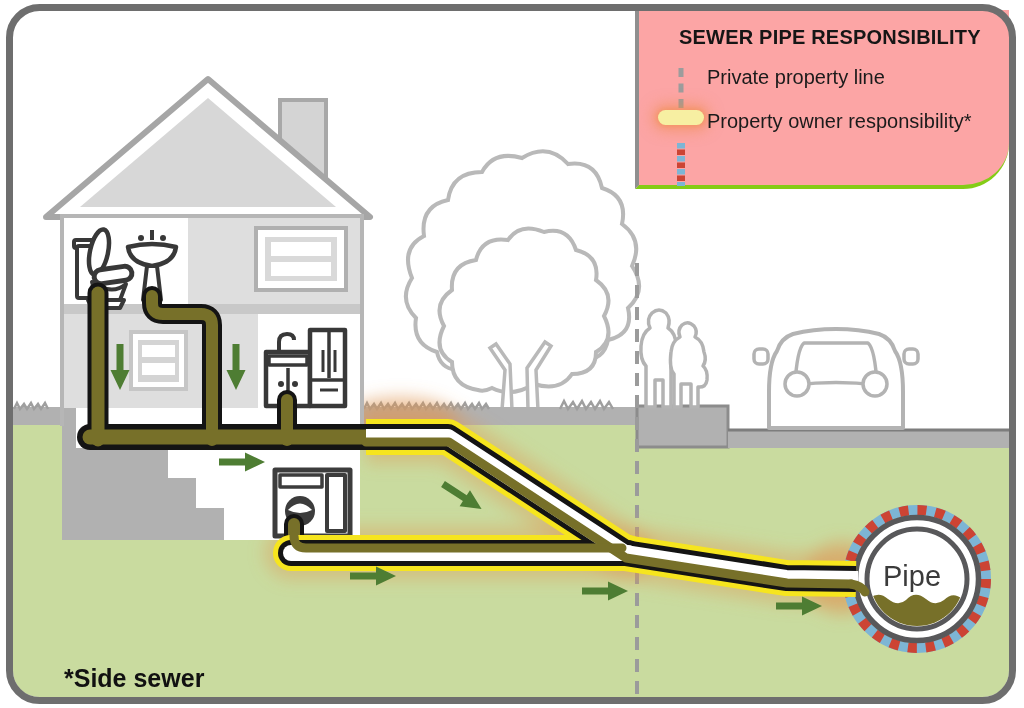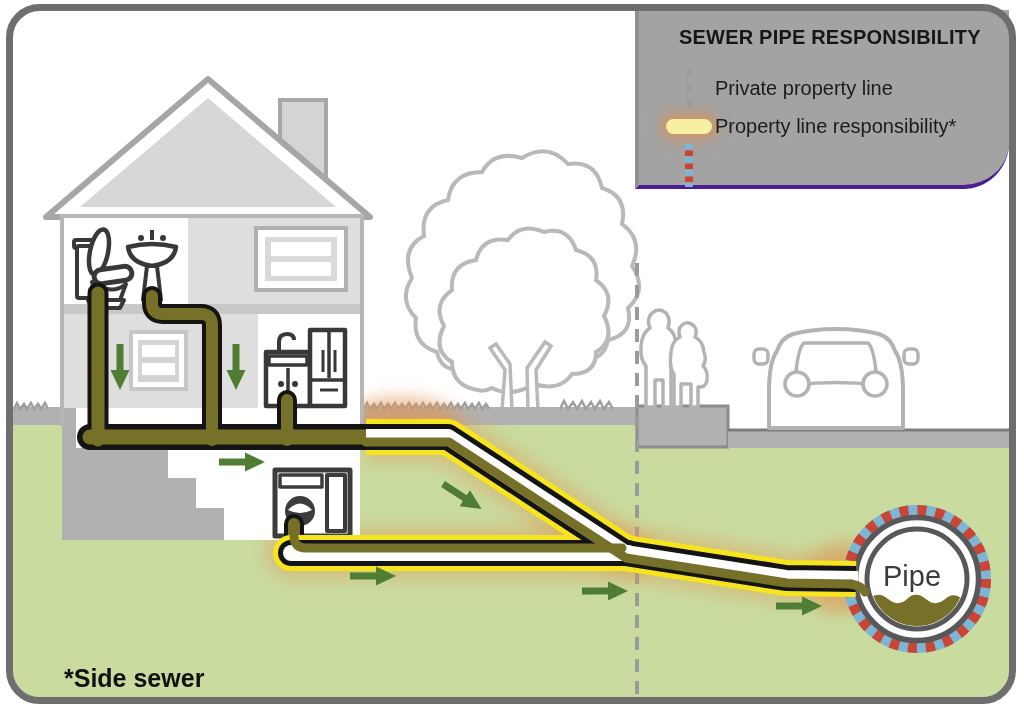--- a/index.html
+++ b/index.html
@@ -1,24 +1,24 @@
 <!DOCTYPE html>
 <html><head>
 <meta charset="utf-8">
 <style>
   html,body{margin:0;padding:0;background:#ffffff;}
   body{font-family:"Liberation Sans", sans-serif;}
   .stage{position:relative;width:1024px;height:708px;background:#fff;overflow:hidden;}
   .scene-svg{position:absolute;left:0;top:0;z-index:1;}
   .frame-svg{position:absolute;left:0;top:0;z-index:5;pointer-events:none;}
-  .legend{position:absolute;left:635px;top:10px;width:374px;height:179px;background:#a3a3a3;
-          border-left:4px solid #8f8f8f;border-bottom:4px solid #4c1d95;
+  .legend{position:absolute;left:635px;top:10px;width:374px;height:179px;background:#fca5a5;
+          border-left:4px solid #8f8f8f;border-bottom:4px solid #84cc16;
           border-bottom-right-radius:46px;z-index:3;box-sizing:border-box;}
   .legend-title{position:absolute;left:40px;top:16px;font-size:20px;font-weight:700;color:#161616;letter-spacing:.2px;white-space:nowrap;}
-  .legend-row{position:absolute;left:24px;display:flex;align-items:center;}
+  .legend-row{position:absolute;left:16px;display:flex;align-items:flex-start;}
   .legend-row .icon-cell{width:52px;display:flex;justify-content:center;align-items:center;}
   .legend-row .lbl{font-size:20px;color:#1b1b1b;white-space:nowrap;}
   .row1{top:56px;height:44px;}
   .row2{top:100px;height:32px;}
   .row3{top:132px;height:46px;}
   .swatch{display:inline-block;width:46px;height:15px;border-radius:8px;background:#f7efa2;
           box-shadow:0 0 14px 6px rgba(240,140,70,.50), 0 0 4px 2px rgba(240,140,70,.35);}
   .pipe-label-text{font-family:"Liberation Sans", sans-serif;font-size:29px;font-weight:500;fill:#3b3b3b;}
   .footnote-text{font-family:"Liberation Sans", sans-serif;font-size:25px;font-weight:700;fill:#111111;}
 </style>
@@ -237,21 +237,21 @@
             <line x1="8" y1="2" x2="8" y2="44" stroke="#9c9c9c" stroke-width="5" stroke-dasharray="9 6.5"></line>
           </svg>
     </span>
     <span class="lbl">Private property line</span>
   </div>
 
   <div class="legend-row row2">
     <span class="icon-cell">
       <span class="swatch"></span>
     </span>
-    <span class="lbl">Property line responsibility*</span>
+    <span class="lbl">Property owner responsibility*</span>
   </div>
 
   <div class="legend-row row3">
     <span class="icon-cell">
       <svg width="10" height="44">
         <rect x="1" y="1" width="8" height="5.5" fill="#7db5d5"></rect>
         <rect x="1" y="7.5" width="8" height="5.5" fill="#cc4434"></rect>
         <rect x="1" y="14" width="8" height="5.5" fill="#7db5d5"></rect>
         <rect x="1" y="20.5" width="8" height="5.5" fill="#cc4434"></rect>
         <rect x="1" y="27" width="8" height="5.5" fill="#7db5d5"></rect>

